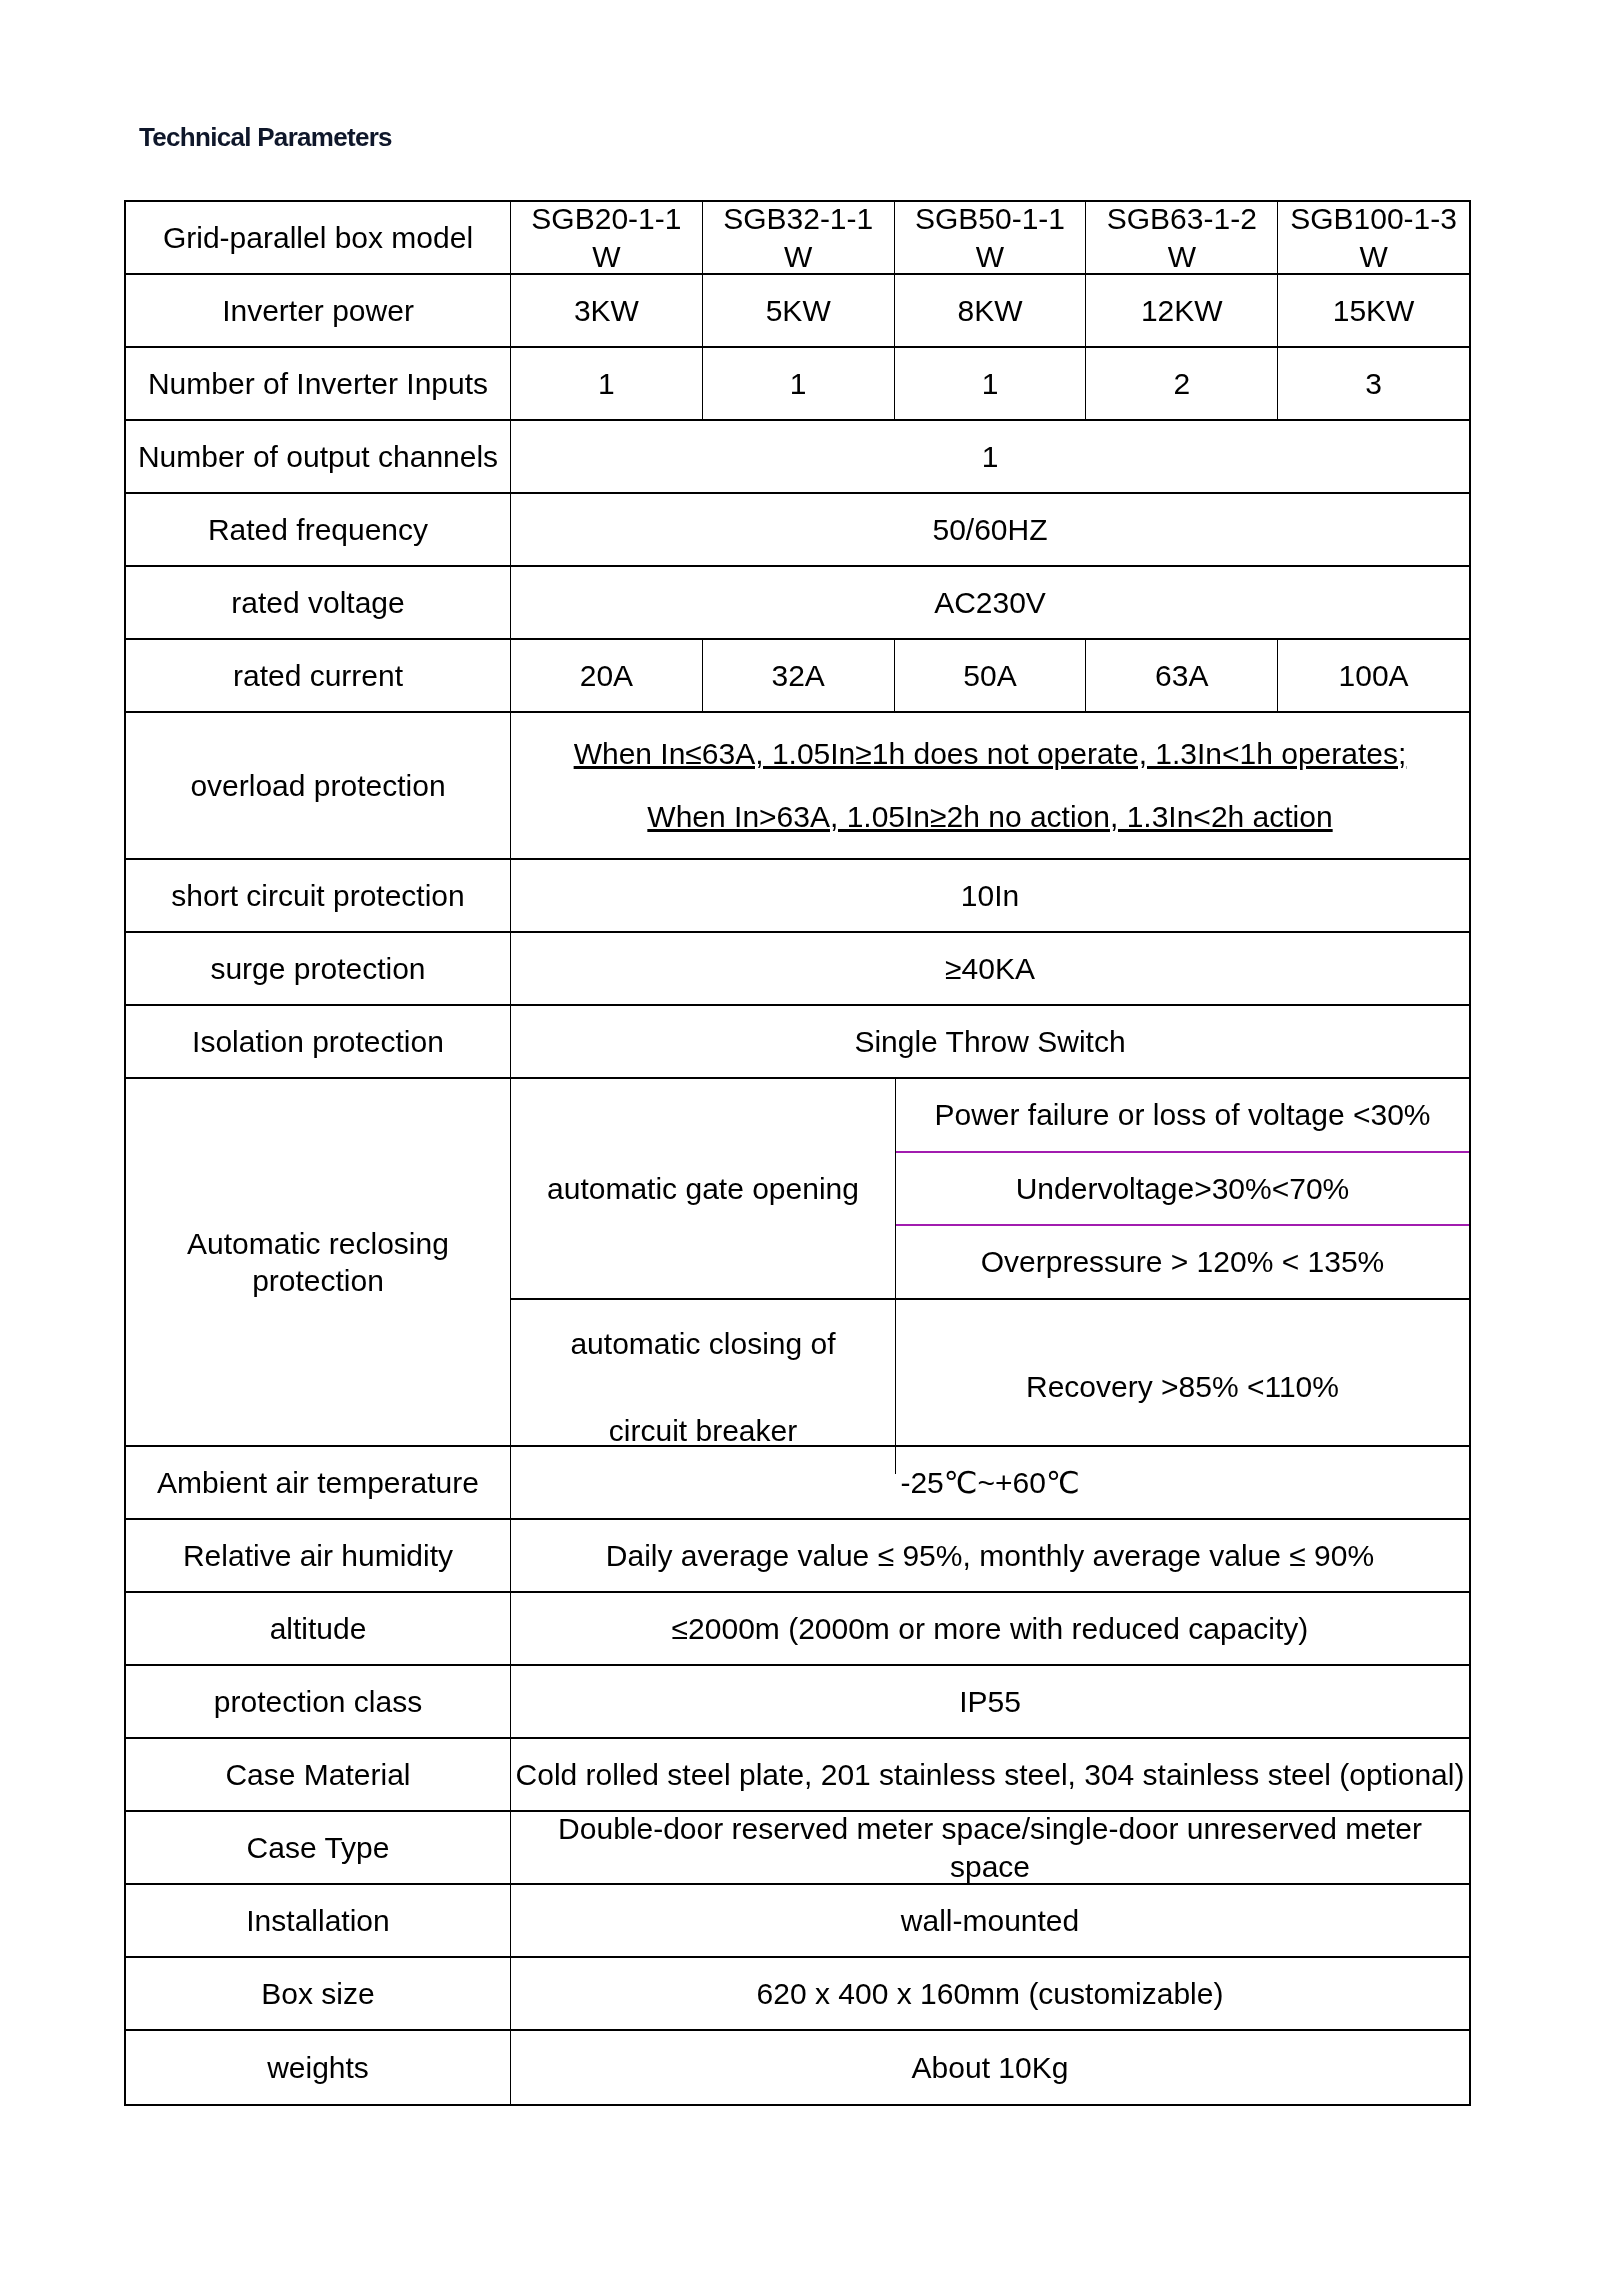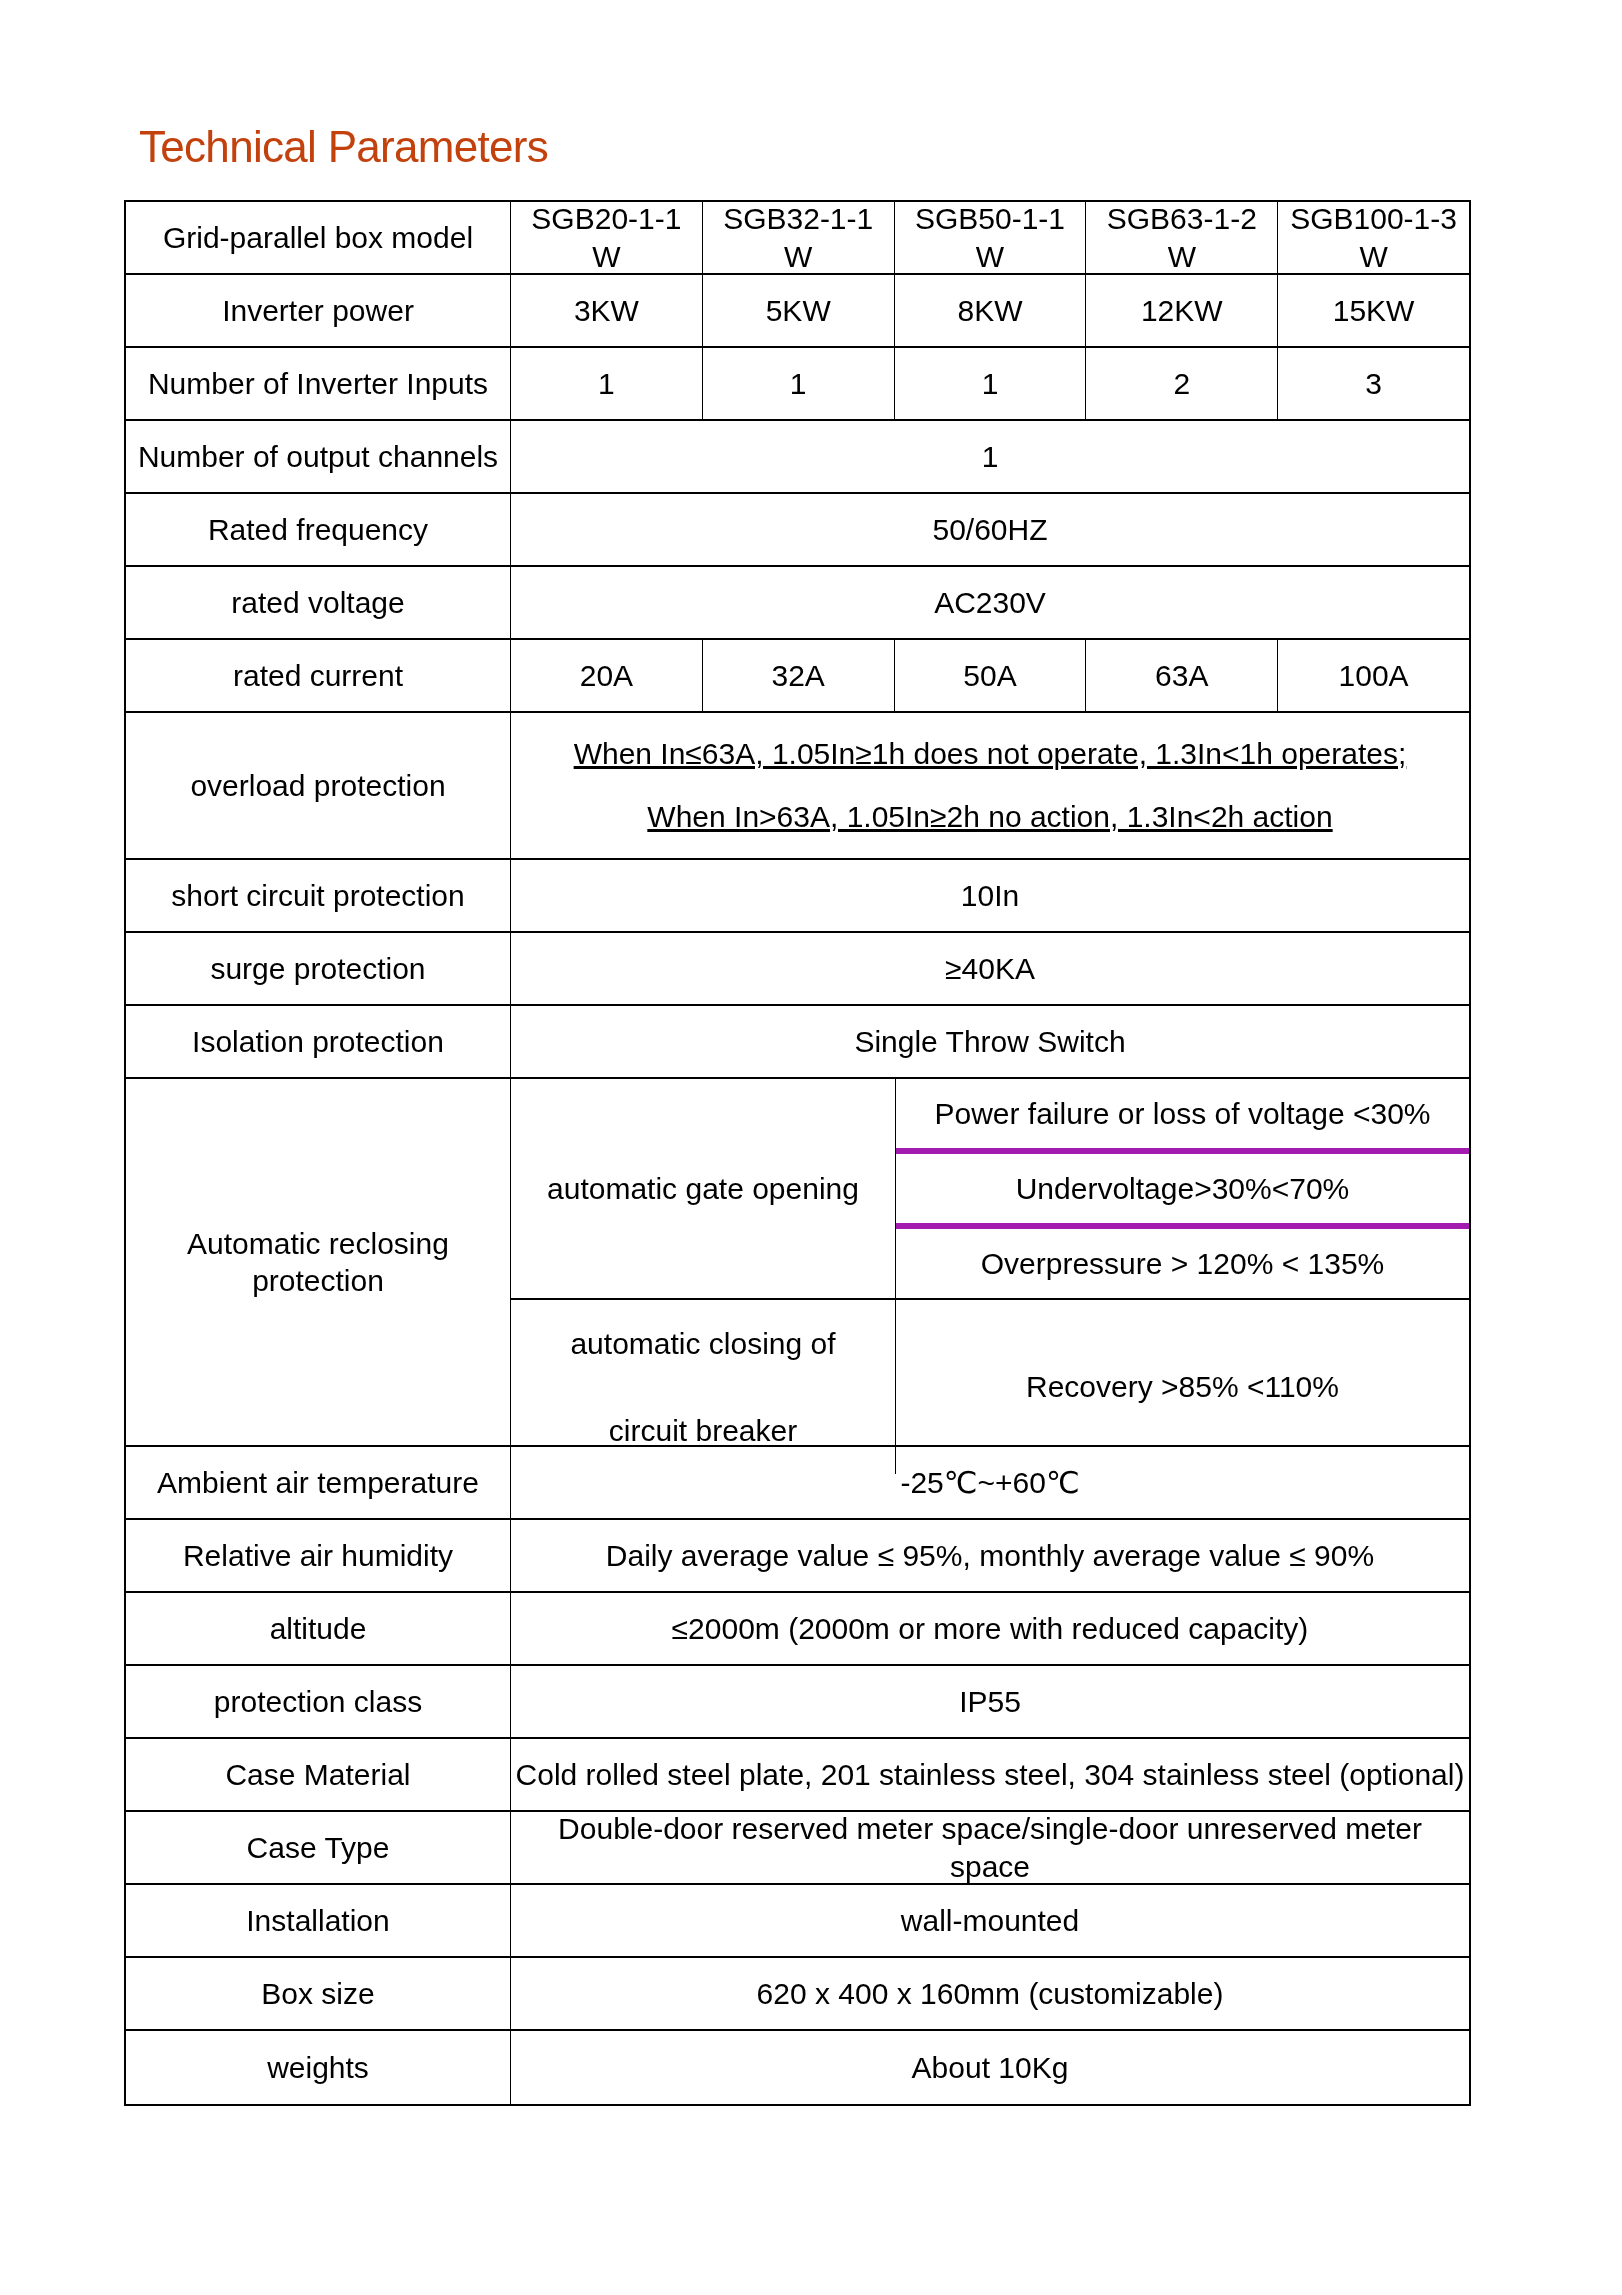--- a/index.html
+++ b/index.html
@@ -3,22 +3,22 @@
 <meta charset="utf-8">
 <style>
   html,body{margin:0;padding:0;background:#ffffff;}
   body{
     width:1623px;height:2295px;position:relative;
     font-family:"Liberation Sans","DejaVu Sans",sans-serif;
     color:#000;
   }
   .page-title{
     position:absolute;left:139px;top:122px;
-    font-size:44px;font-weight:normal;letter-spacing:-0.7px;
-    color:#c2410c;
+    font-size:26px;font-weight:bold;letter-spacing:-0.7px;
+    color:#0f172a;
   }
   .tp-table{
     position:absolute;left:124px;top:200px;width:1347px;
     border:2px solid #000;box-sizing:border-box;
     font-size:30px;line-height:1.25;
   }
   .t-row{display:flex;border-bottom:2px solid #000;box-sizing:border-box;}
   .t-row:last-child{border-bottom:none;}
   .r-std{height:73px;}
   .r-dbl{height:147px;}
@@ -34,21 +34,21 @@
   .data-cell{flex:1;}
   .merged-cell{flex:1;}
   
   .two-line{flex-direction:column;justify-content:space-around;padding:9.2px 6.5px;text-decoration:underline;}
   
   .reclose-right{flex:1;display:flex;flex-direction:column;box-sizing:border-box;}
   .reclose-top{height:221px;flex:none;display:flex;border-bottom:2px solid #000;box-sizing:border-box;}
   .reclose-bottom{flex:1;display:flex;box-sizing:border-box;}
   .gate-cell{width:385px;flex:none;}
   .conds-col{flex:1;display:flex;flex-direction:column;}
-  .cond-row{flex:1;display:flex;align-items:center;justify-content:center;text-align:center;border-bottom:6px solid #a21caf;box-sizing:border-box;padding:0 5.2px;}
+  .cond-row{flex:1;display:flex;align-items:center;justify-content:center;text-align:center;border-bottom:2px solid #a21caf;box-sizing:border-box;padding:0 5.2px;}
   .cond-row:last-child{border-bottom:none;}
   .closing-cell{width:385px;flex:none;line-height:87px;padding:0 26px;}
 </style>
 </head>
 <body>
 
 <div class="page-title">Technical Parameters</div>
 
 <div class="tp-table">
 

